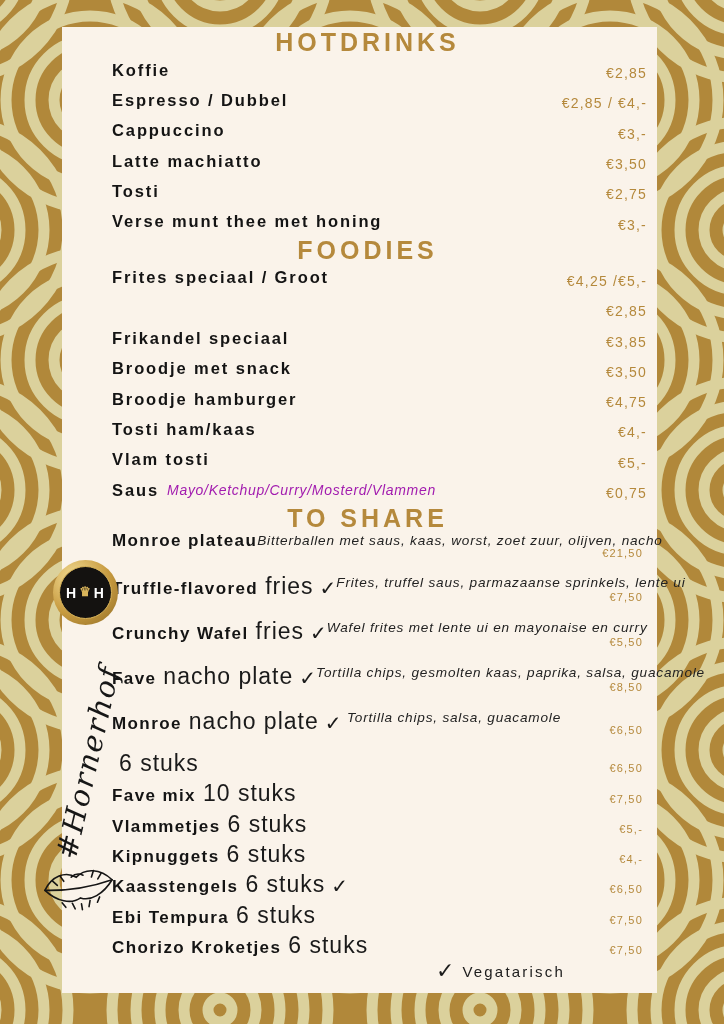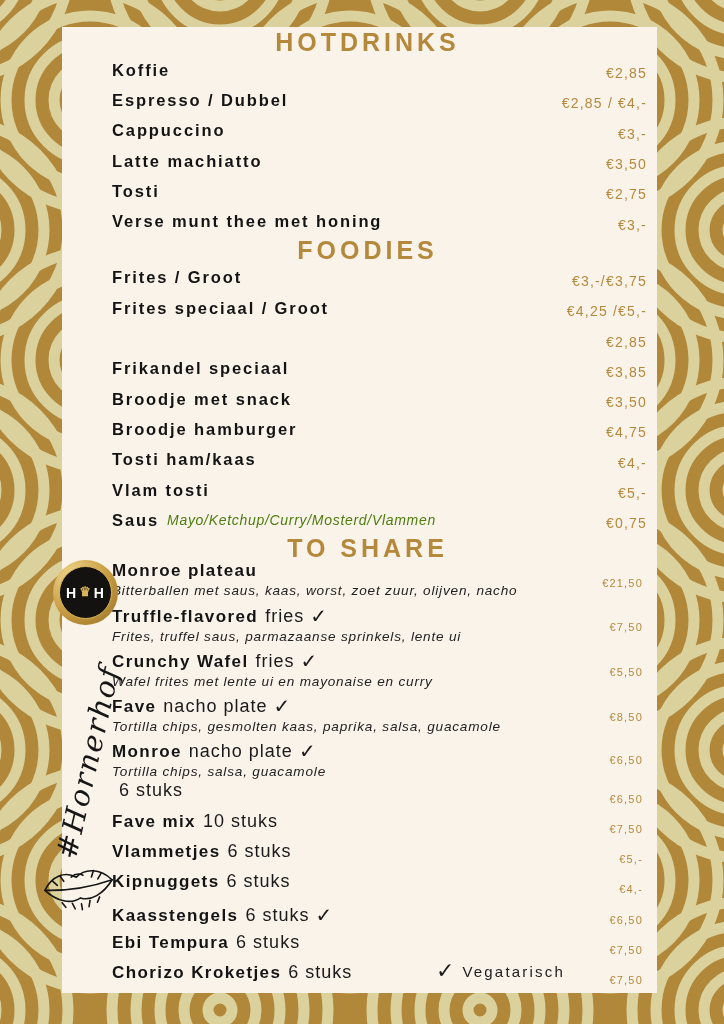--- a/index.html
+++ b/index.html
@@ -15,32 +15,32 @@
     background:#faf3ea; z-index:1; padding:2px 10px 12px 50px;
   }
 
   .menu-heading {
     font-size:25px; font-weight:bold; color:#b5893c; letter-spacing:4px;
     text-align:center; line-height:26px; height:26px; margin-left:-24px;
   }
 
   .row { position:relative; display:flex; align-items:center; height:30.3px;text-align:right; }
   .row .nm { font-weight:bold; font-size:16.5px; letter-spacing:1.9px; color:#141414; white-space:nowrap; }
-  .row .note { font-style:italic; font-weight:normal; font-size:14px; letter-spacing:0.7px; color:#4d7c0f; margin-left:8px; white-space:nowrap; }
+  .row .note { font-style:italic; font-weight:normal; font-size:14px; letter-spacing:0.7px; color:#a21caf; margin-left:8px; white-space:nowrap; }
   .pr {
     margin-left:auto; color:#b5893c; font-size:14px; letter-spacing:1.2px;
     white-space:nowrap; transform:translateY(3px);
   }
 
   
-  .share-row { position:relative; display:flex; flex-direction:column; justify-content:flex-start; padding-right:86px; }
+  .share-row { position:relative; display:flex; flex-direction:row; justify-content:space-between; padding-right:86px; }
   .share-row.h42 { height:42px; } .share-row.h45 { height:45px; } .share-row.hs { height:30.3px; }
   .line1 { display:flex; align-items:baseline; }
   .nm2 { font-weight:bold; font-size:17px; letter-spacing:1.4px; color:#141414; white-space:nowrap; }
-  .sfx { font-size:18px; letter-spacing:1px; color:#1a1a1a; margin-left:7px; white-space:nowrap; }
+  .sfx { font-size:23px; letter-spacing:1px; color:#1a1a1a; margin-left:7px; white-space:nowrap; }
   .chk { font-size:20px; font-weight:400; color:#1a1a1a; margin-left:6px; transform:translateY(1px); }
   .sfx:empty, .chk:empty, .desc:empty { display:none; }
   .desc { font-style:italic; font-size:13.6px; letter-spacing:0.8px; color:#222; margin-top:2px; white-space:nowrap; }
   .share-row .pr2 {
     position:absolute; right:4px; top:50%; transform:translateY(-44%);
     color:#b5893c; font-size:11px; letter-spacing:1.2px; white-space:nowrap;
   }
   .share-row.hs .pr2 { transform:translateY(-28%); }
 
   
@@ -137,24 +137,20 @@
     <span class="pr">€2,75</span>
   </div>
   <div class="row">
     <span class="nm">Verse munt thee met honing</span>
     <span class="pr">€3,-</span>
   </div>
 
   <div class="menu-heading">FOODIES</div>
 
   <div class="row">
-    <span class="nm">Frites / Groot</span>
-    <span class="pr">€3,-/€3,75</span>
-  </div>
-  <div class="row">
     <span class="nm">Frites speciaal / Groot</span>
     <span class="pr">€4,25 /€5,-</span>
   </div>
   <div class="row">
     <span class="pr">€2,85</span>
   </div>
   <div class="row">
     <span class="nm">Frikandel speciaal</span>
     <span class="pr">€3,85</span>
   </div>

